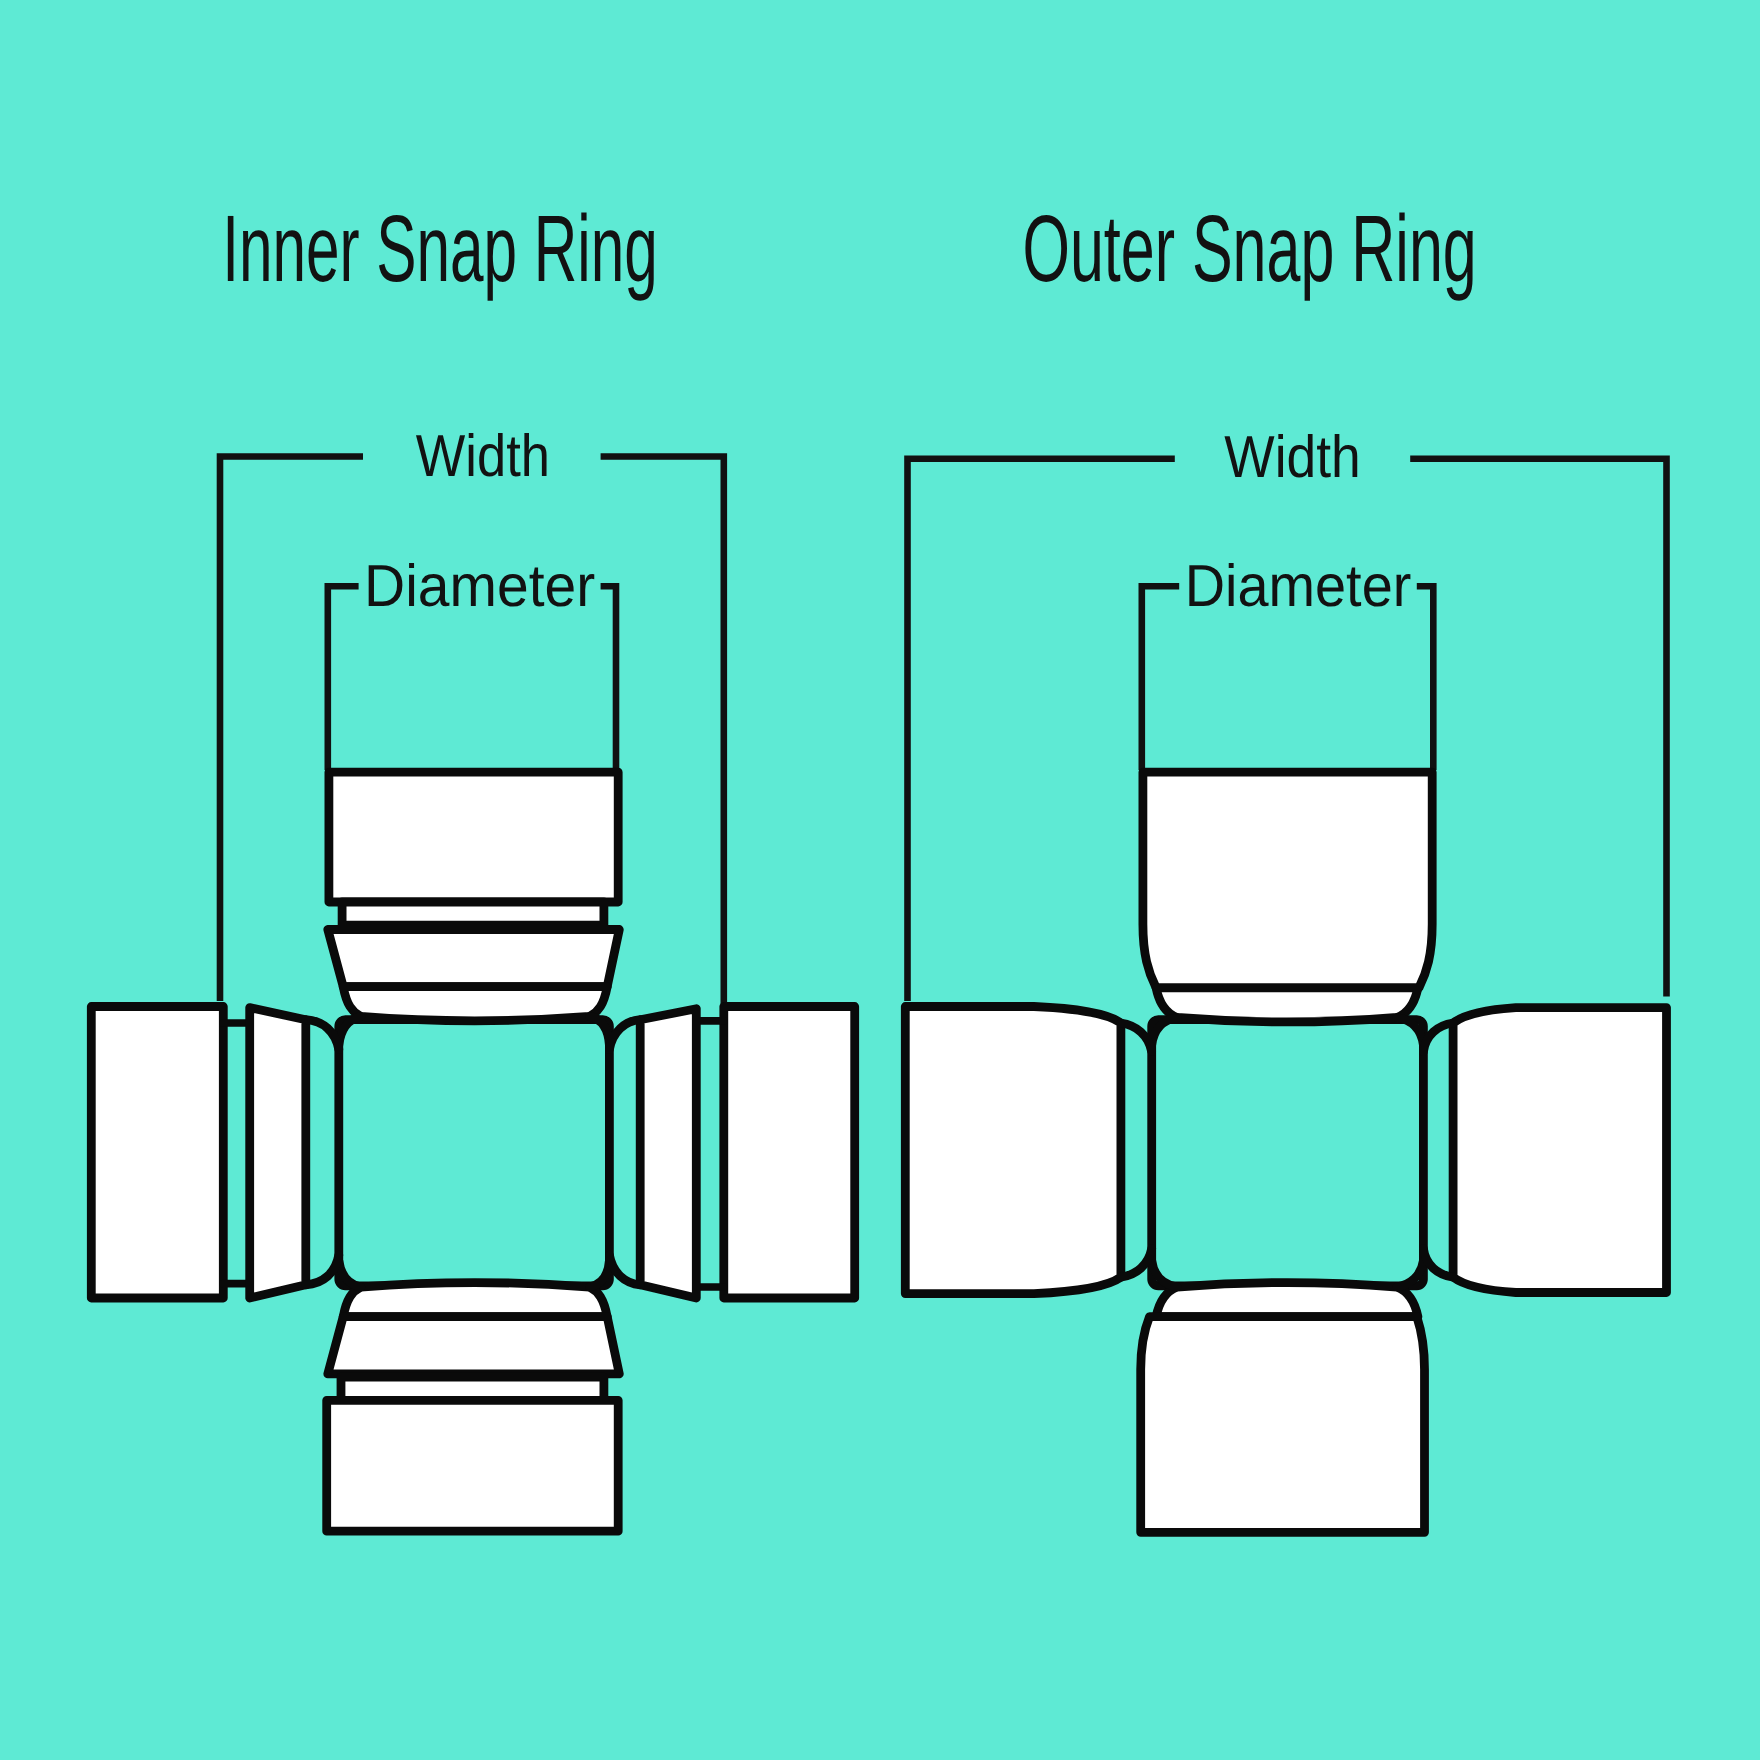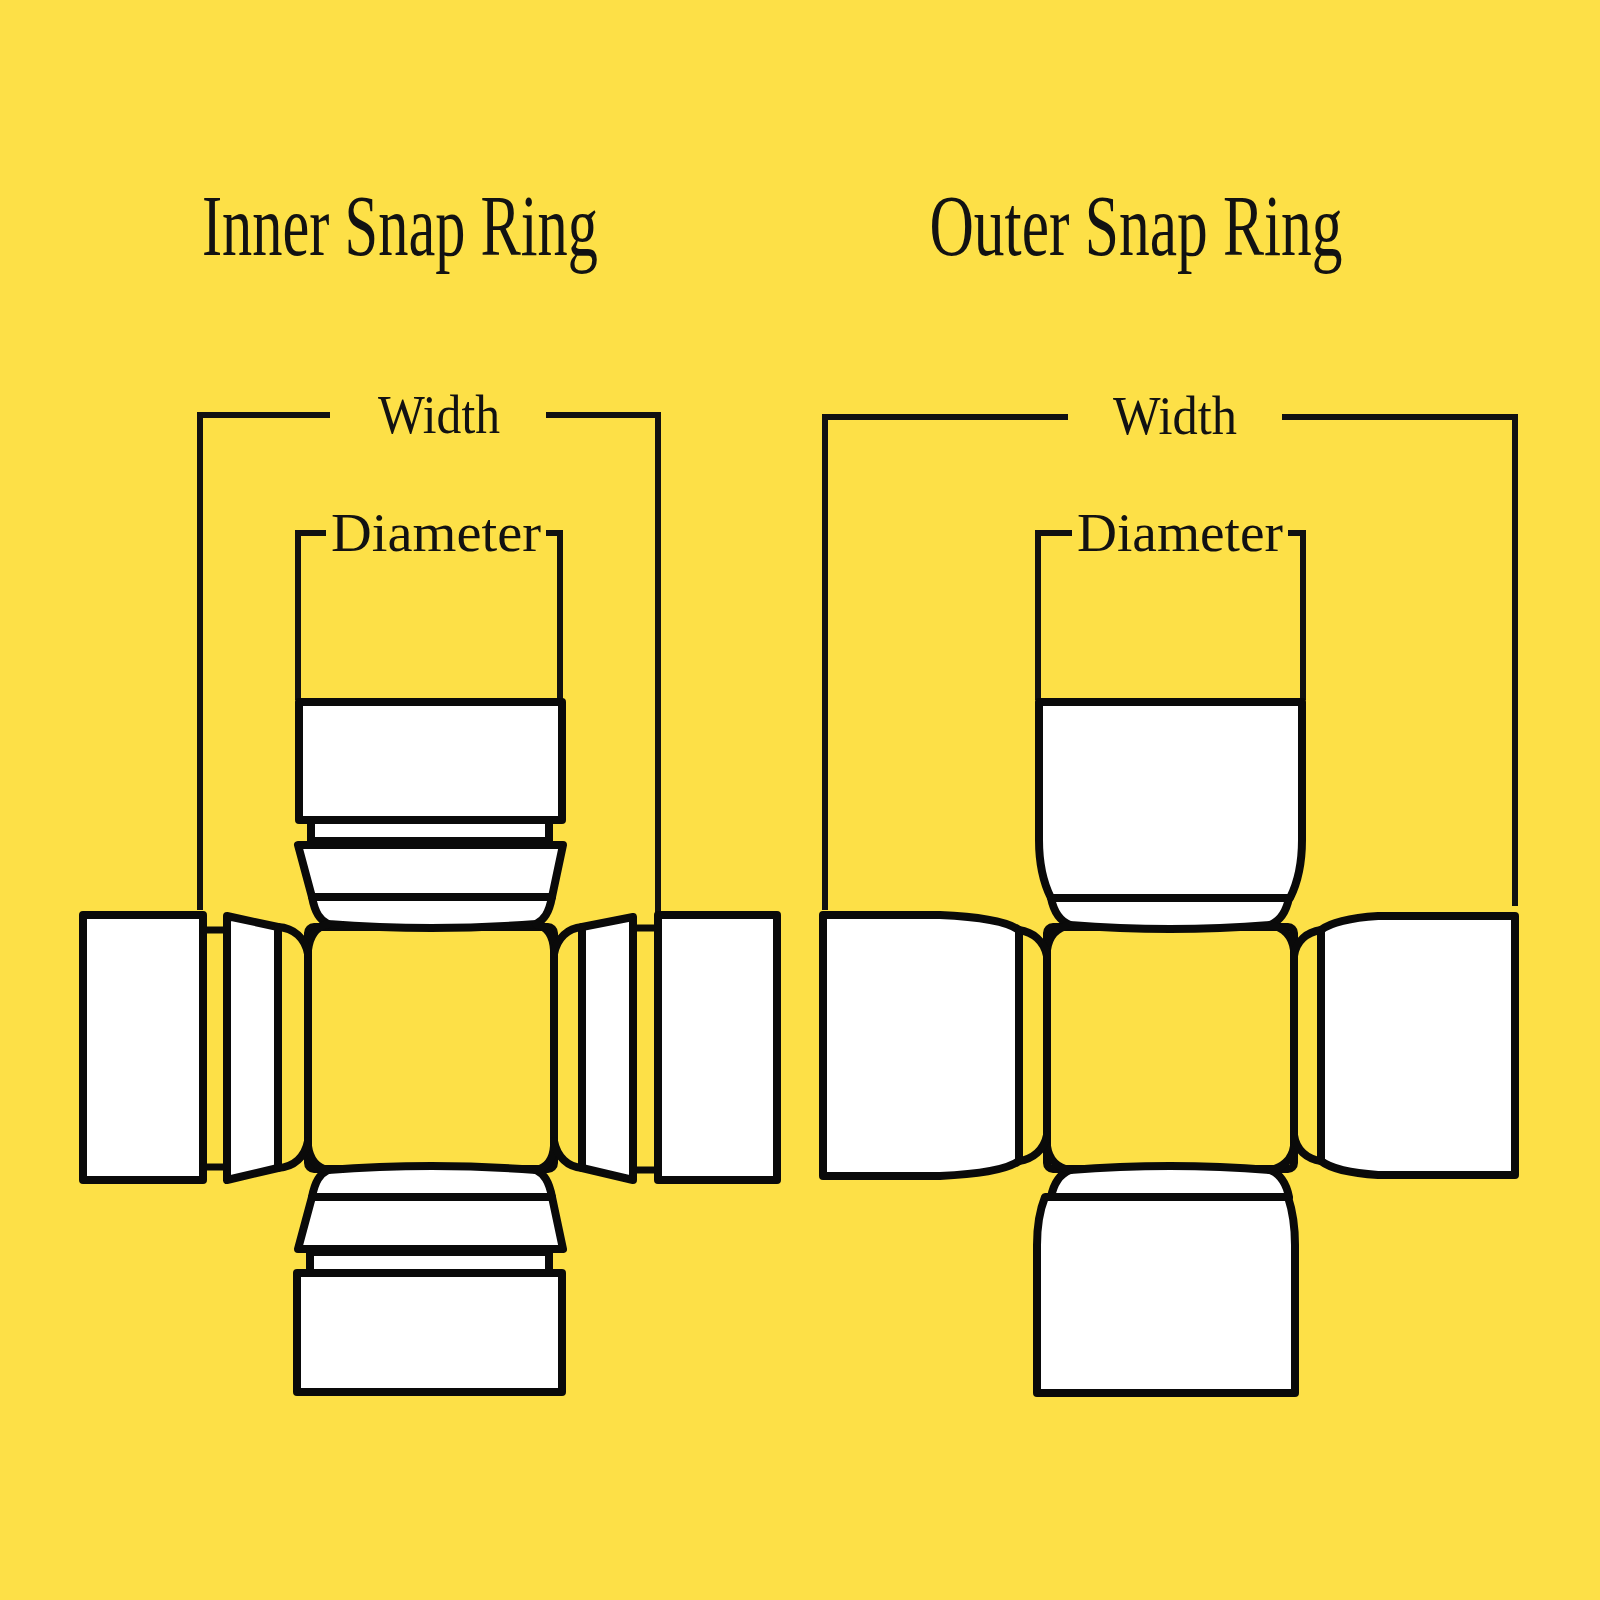--- a/index.html
+++ b/index.html
@@ -7,23 +7,22 @@
     padding: 0;
     width: 1600px;
     height: 1600px;
     background: #ffffff;
     font-family: "Liberation Sans", sans-serif;
   }
   .stage {
     position: relative;
     width: 1600px;
     height: 1600px;
-    background: #fde047;
+    background: #5eead4;
     overflow: hidden;
-    font-family: Liberation Serif, serif;
   }
   svg { position: absolute; left: 0; top: 0; }
   .outline  { fill: #ffffff; stroke: #0a0a0a; stroke-width: 8; stroke-linejoin: round; stroke-linecap: round; }
   .outline-thin { fill: none; stroke: #0a0a0a; stroke-width: 7; stroke-linejoin: round; stroke-linecap: round; }
   .centerbody { fill: none; stroke: #0a0a0a; stroke-width: 8; stroke-linejoin: round; }
   .fillet { fill: none; stroke: #0a0a0a; stroke-width: 8; stroke-linecap: round; }
   .dim    { fill: none; stroke: #111111; stroke-width: 6; stroke-linejoin: miter; stroke-linecap: butt; }
   .title-text { font-size: 86px; fill: #121212; }
   .dim-text   { font-size: 54px; fill: #121212; }
 </style>

